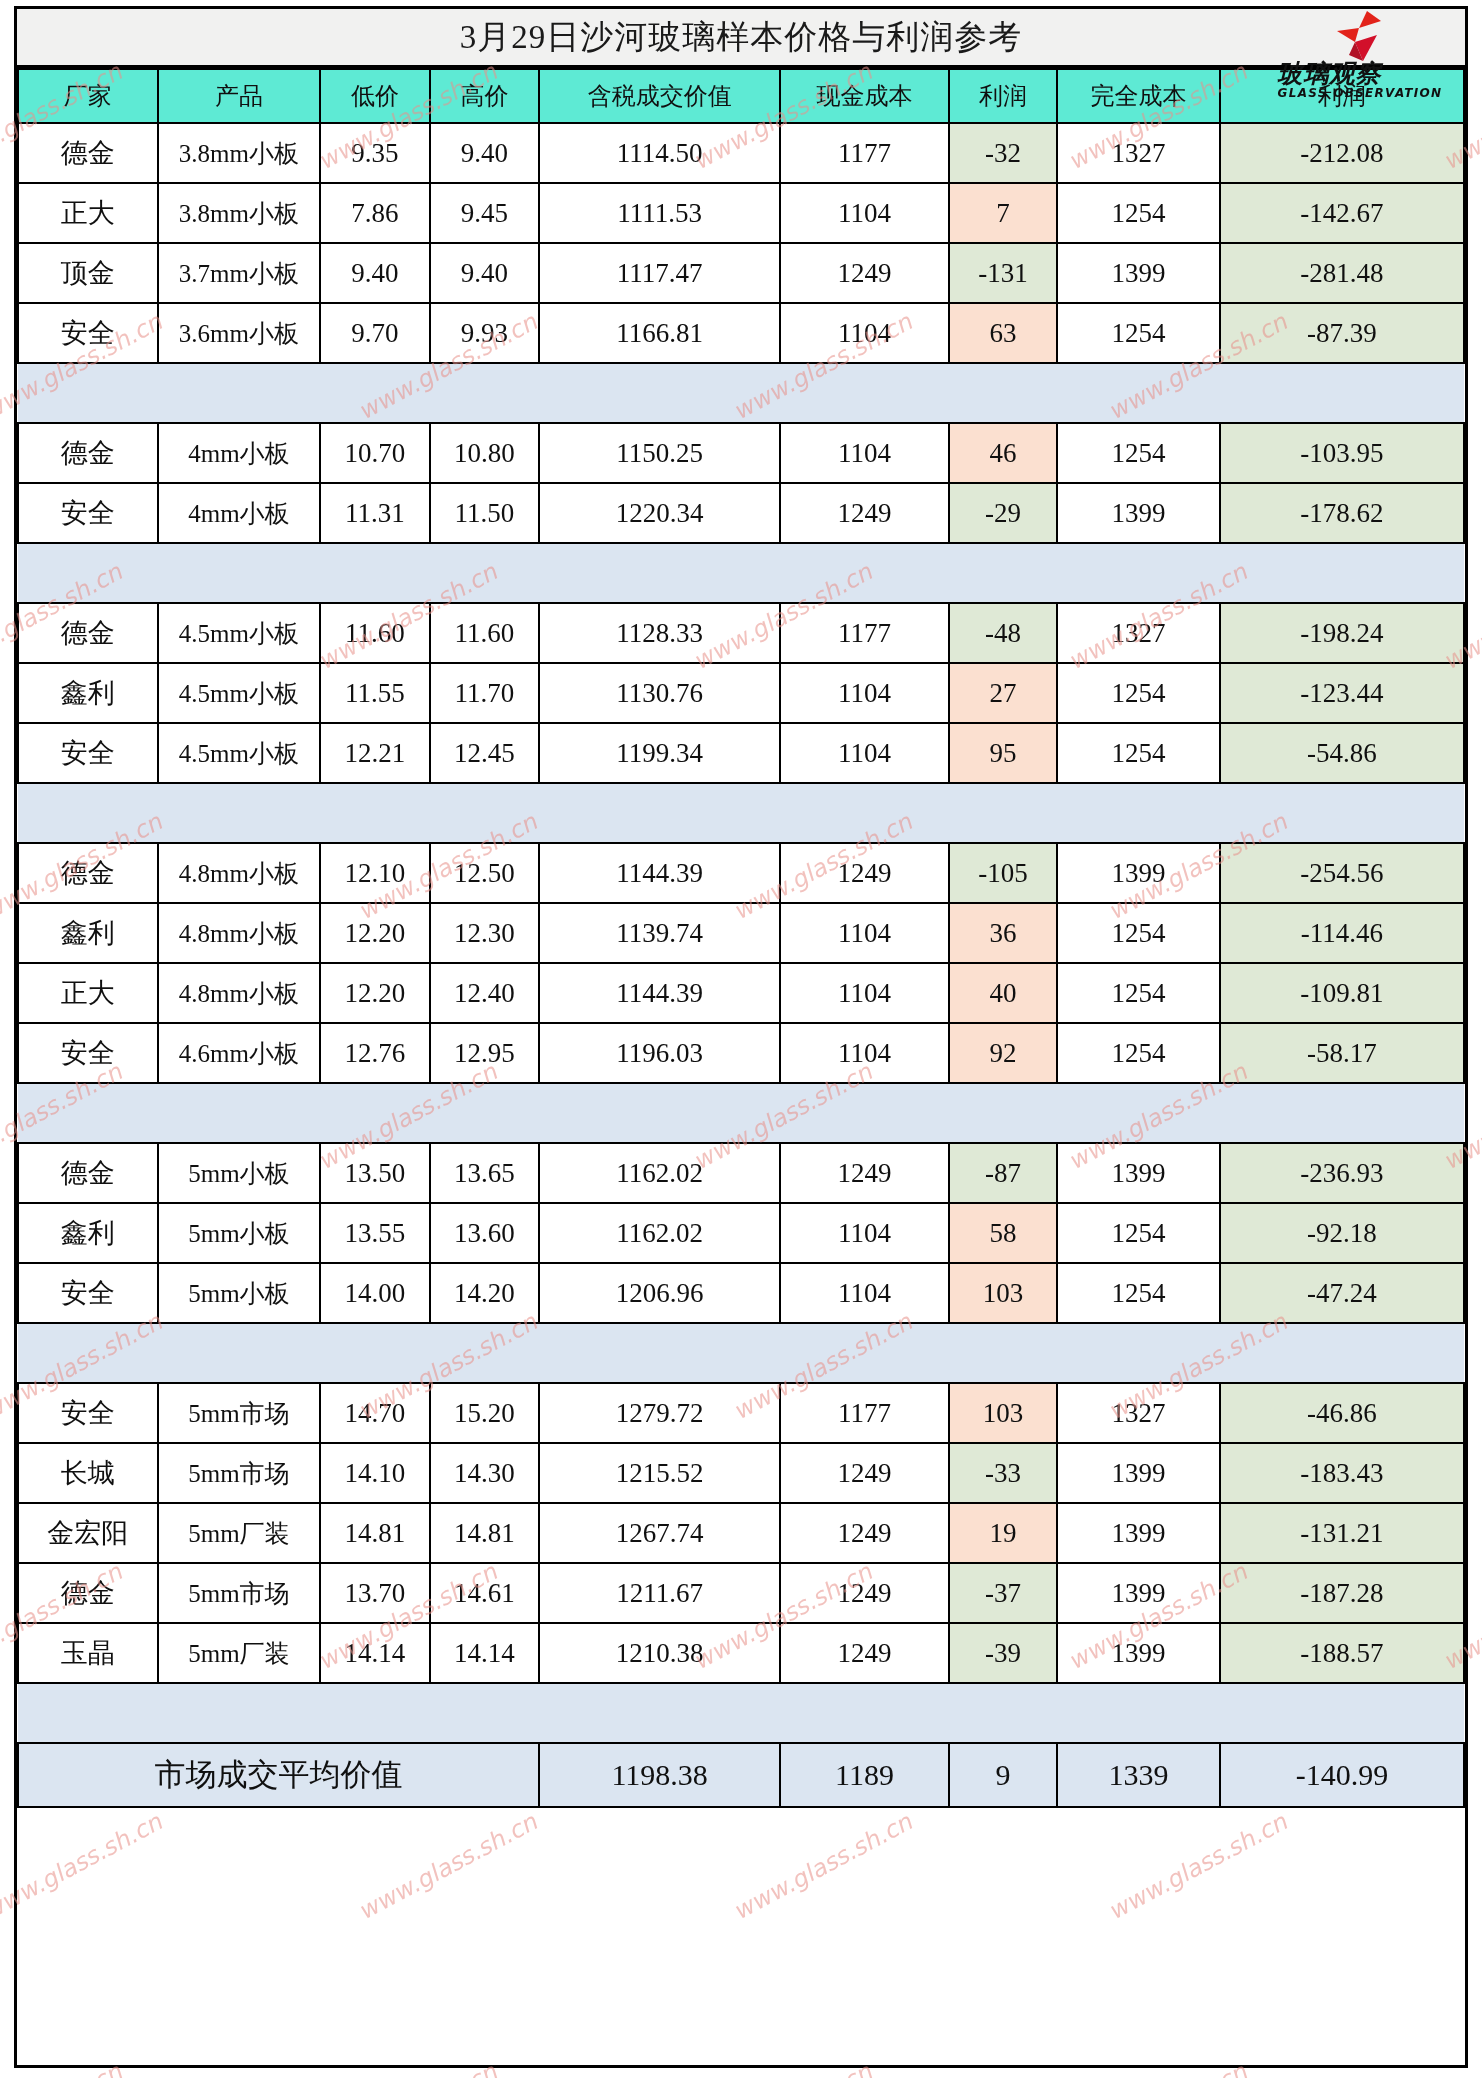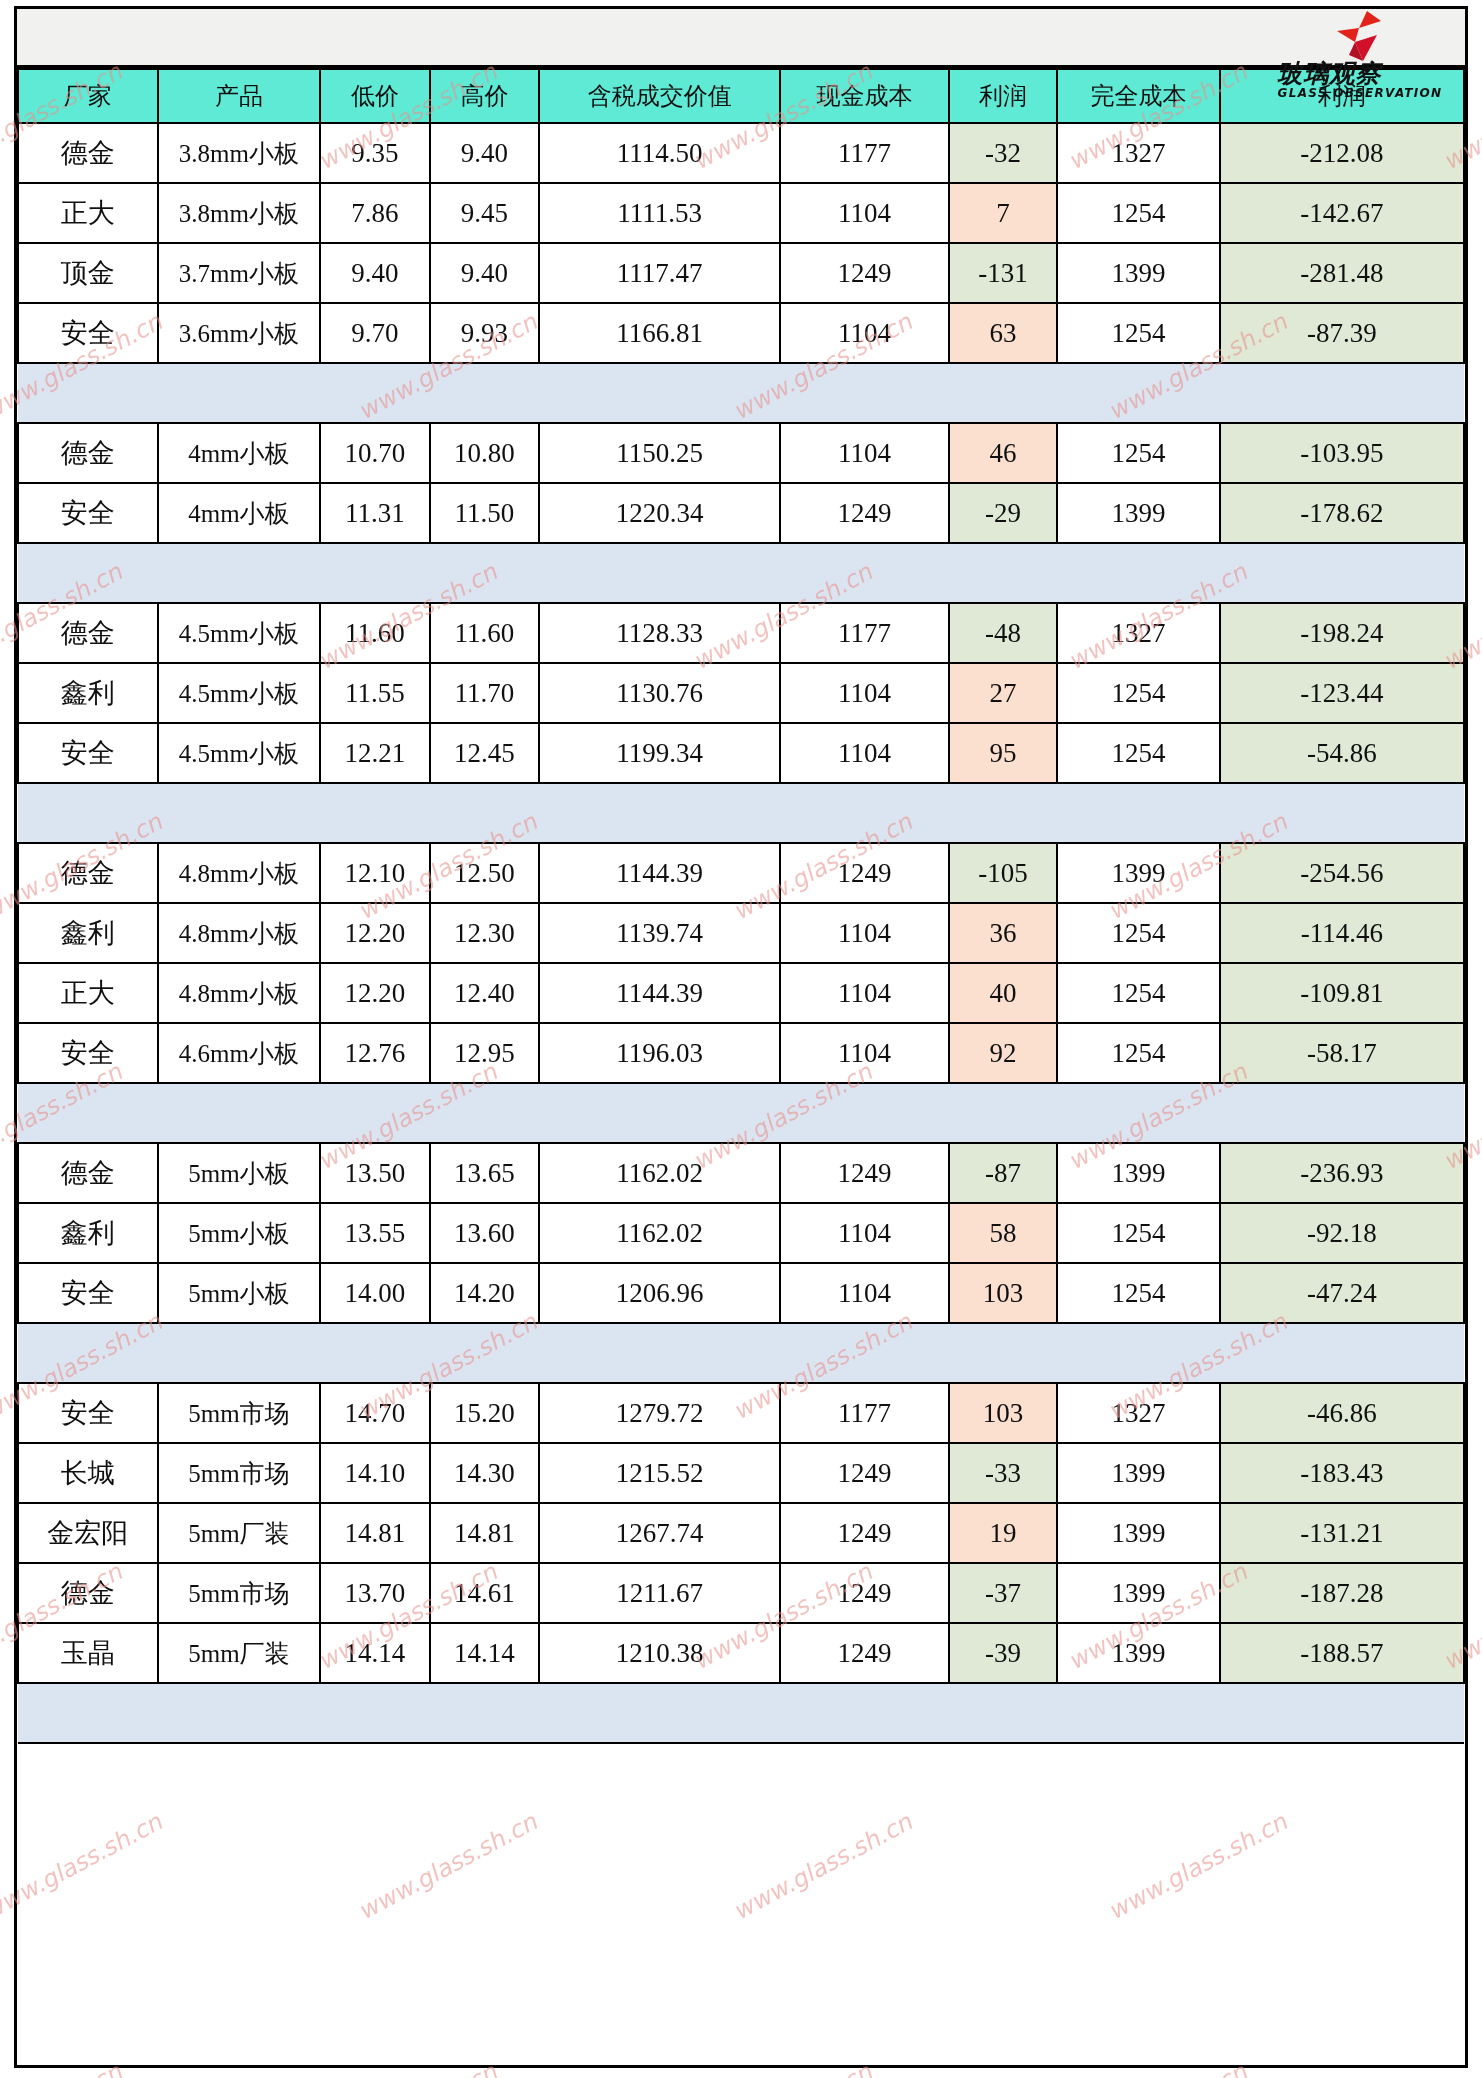--- a/index.html
+++ b/index.html
@@ -121,20 +121,21 @@
     transform:rotate(-28deg);
     transform-origin:left top;
   }
 </style>
 </head>
 <body>
 
 <div class="sheet">
 
   <div class="titlebar">
+    <div class="title-text">3月29日沙河玻璃样本价格与利润参考</div>
     <div class="logo">
       <div class="logo-mark">
         <svg viewBox="0 0 44 50" width="44" height="50" aria-hidden="true">
           <polygon points="30,0 22,17 44,10" fill="#e2231a"></polygon>
           <polygon points="22,17 0,20 18,31" fill="#e2231a"></polygon>
           <polygon points="18,31 40,24 26,50" fill="#d2102a"></polygon>
           <polygon points="18,31 26,50 12,44" fill="#b11226"></polygon>
         </svg>
       </div>
       <div class="logo-words">
@@ -411,20 +412,28 @@
           <td>14.14</td>
           <td>14.14</td>
           <td>1210.38</td>
           <td>1249</td>
           <td class="neg">-39</td>
           <td>1399</td>
           <td class="green">-188.57</td>
         </tr>
         <tr class="spacer">
           <td colspan="9"></td>
+        </tr>
+        <tr class="summary">
+          <td colspan="4" class="label">市场成交平均价值</td>
+          <td>1198.38</td>
+          <td>1189</td>
+          <td class="pos">9</td>
+          <td>1339</td>
+          <td class="green">-140.99</td>
         </tr>
       </tbody>
   </table>
 
 </div>
 
 <div class="wm-layer" id="wm-layer">
     <div class="wm" style="left: -60px; top: 150px;">www.glass.sh.cn</div>
     <div class="wm" style="left: 315px; top: 150px;">www.glass.sh.cn</div>
     <div class="wm" style="left: 690px; top: 150px;">www.glass.sh.cn</div>

